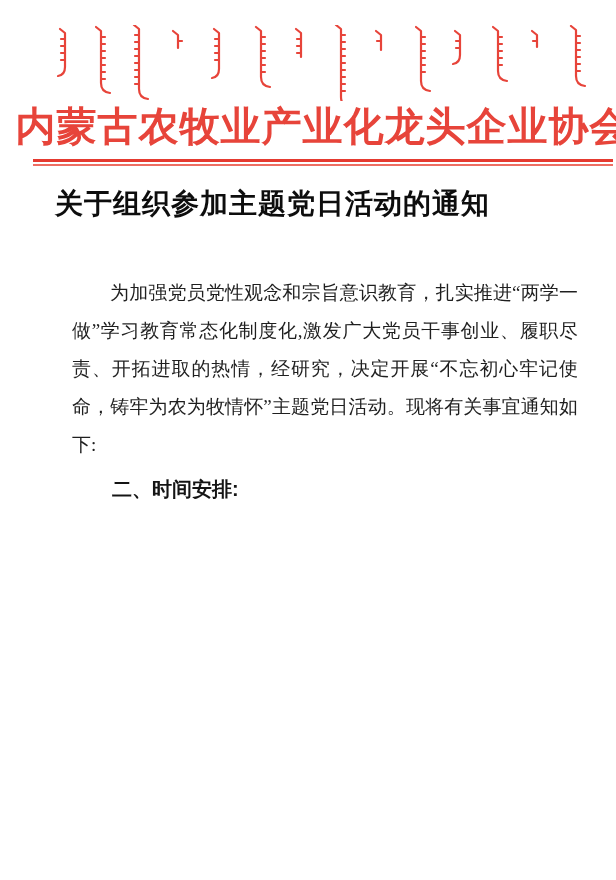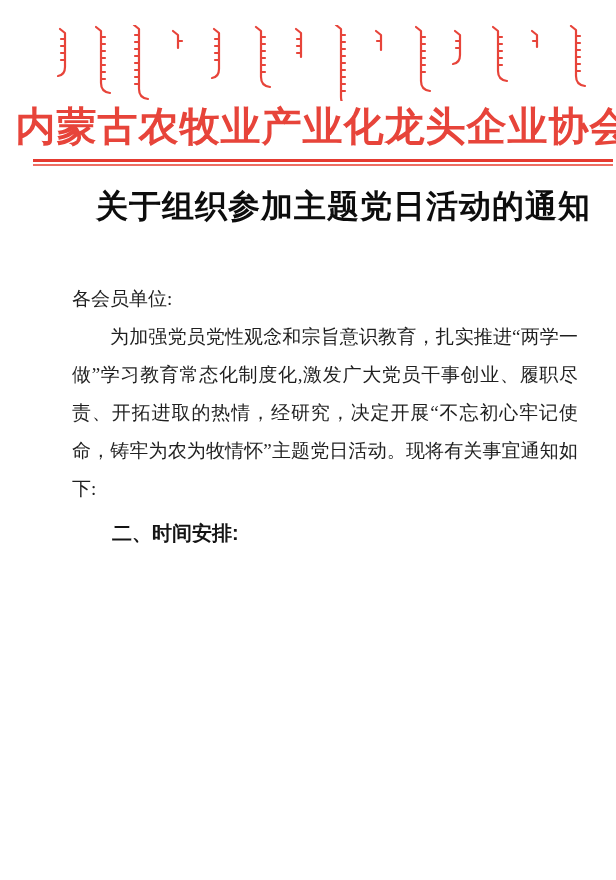--- a/index.html
+++ b/index.html
@@ -39,22 +39,22 @@
     color: var(--red);
     line-height: 1.2;
     white-space: nowrap;
   }
   .rule-wrap { width: 580px; margin: 8px auto 0; }
   .rule-thick { height: 3px; background: var(--rule-red); }
   .rule-thin  { height: 2px; background: var(--rule-red-light); margin-top: 2px; }
   
   .doc-title {
     margin: 20px 40px 0;
-    text-align: right;
-    font-size: 32px;
+    text-align: left;
+    font-size: 28px;
     font-weight: 700;
     color: #0d0d0d;
     line-height: 1.3;
     letter-spacing: 1px;
   }
   
   .doc-body {
     margin: 52px 53px 0 57px;
     font-size: 19px;
     line-height: 38px;
@@ -98,18 +98,17 @@
     <div class="org-name">内蒙古农牧业产业化龙头企业协会</div>
     <div class="rule-wrap">
       <div class="rule-thick"></div>
       <div class="rule-thin"></div>
     </div>
   </header>
 
   <h1 class="doc-title">关于组织参加主题党日活动的通知</h1>
 
   <main class="doc-body">
-    <p class="salutation">各会员单位:</p>
     <p class="para">为加强党员党性观念和宗旨意识教育，扎实推进“两学一做”学习教育常态化制度化,激发广大党员干事创业、履职尽责、开拓进取的热情，经研究，决定开展“不忘初心牢记使命，铸牢为农为牧情怀”主题党日活动。现将有关事宜通知如下:</p>
     <h2 class="section-heading">二、时间安排:</h2>
   </main>
 
 </div>
 
 </body></html>

